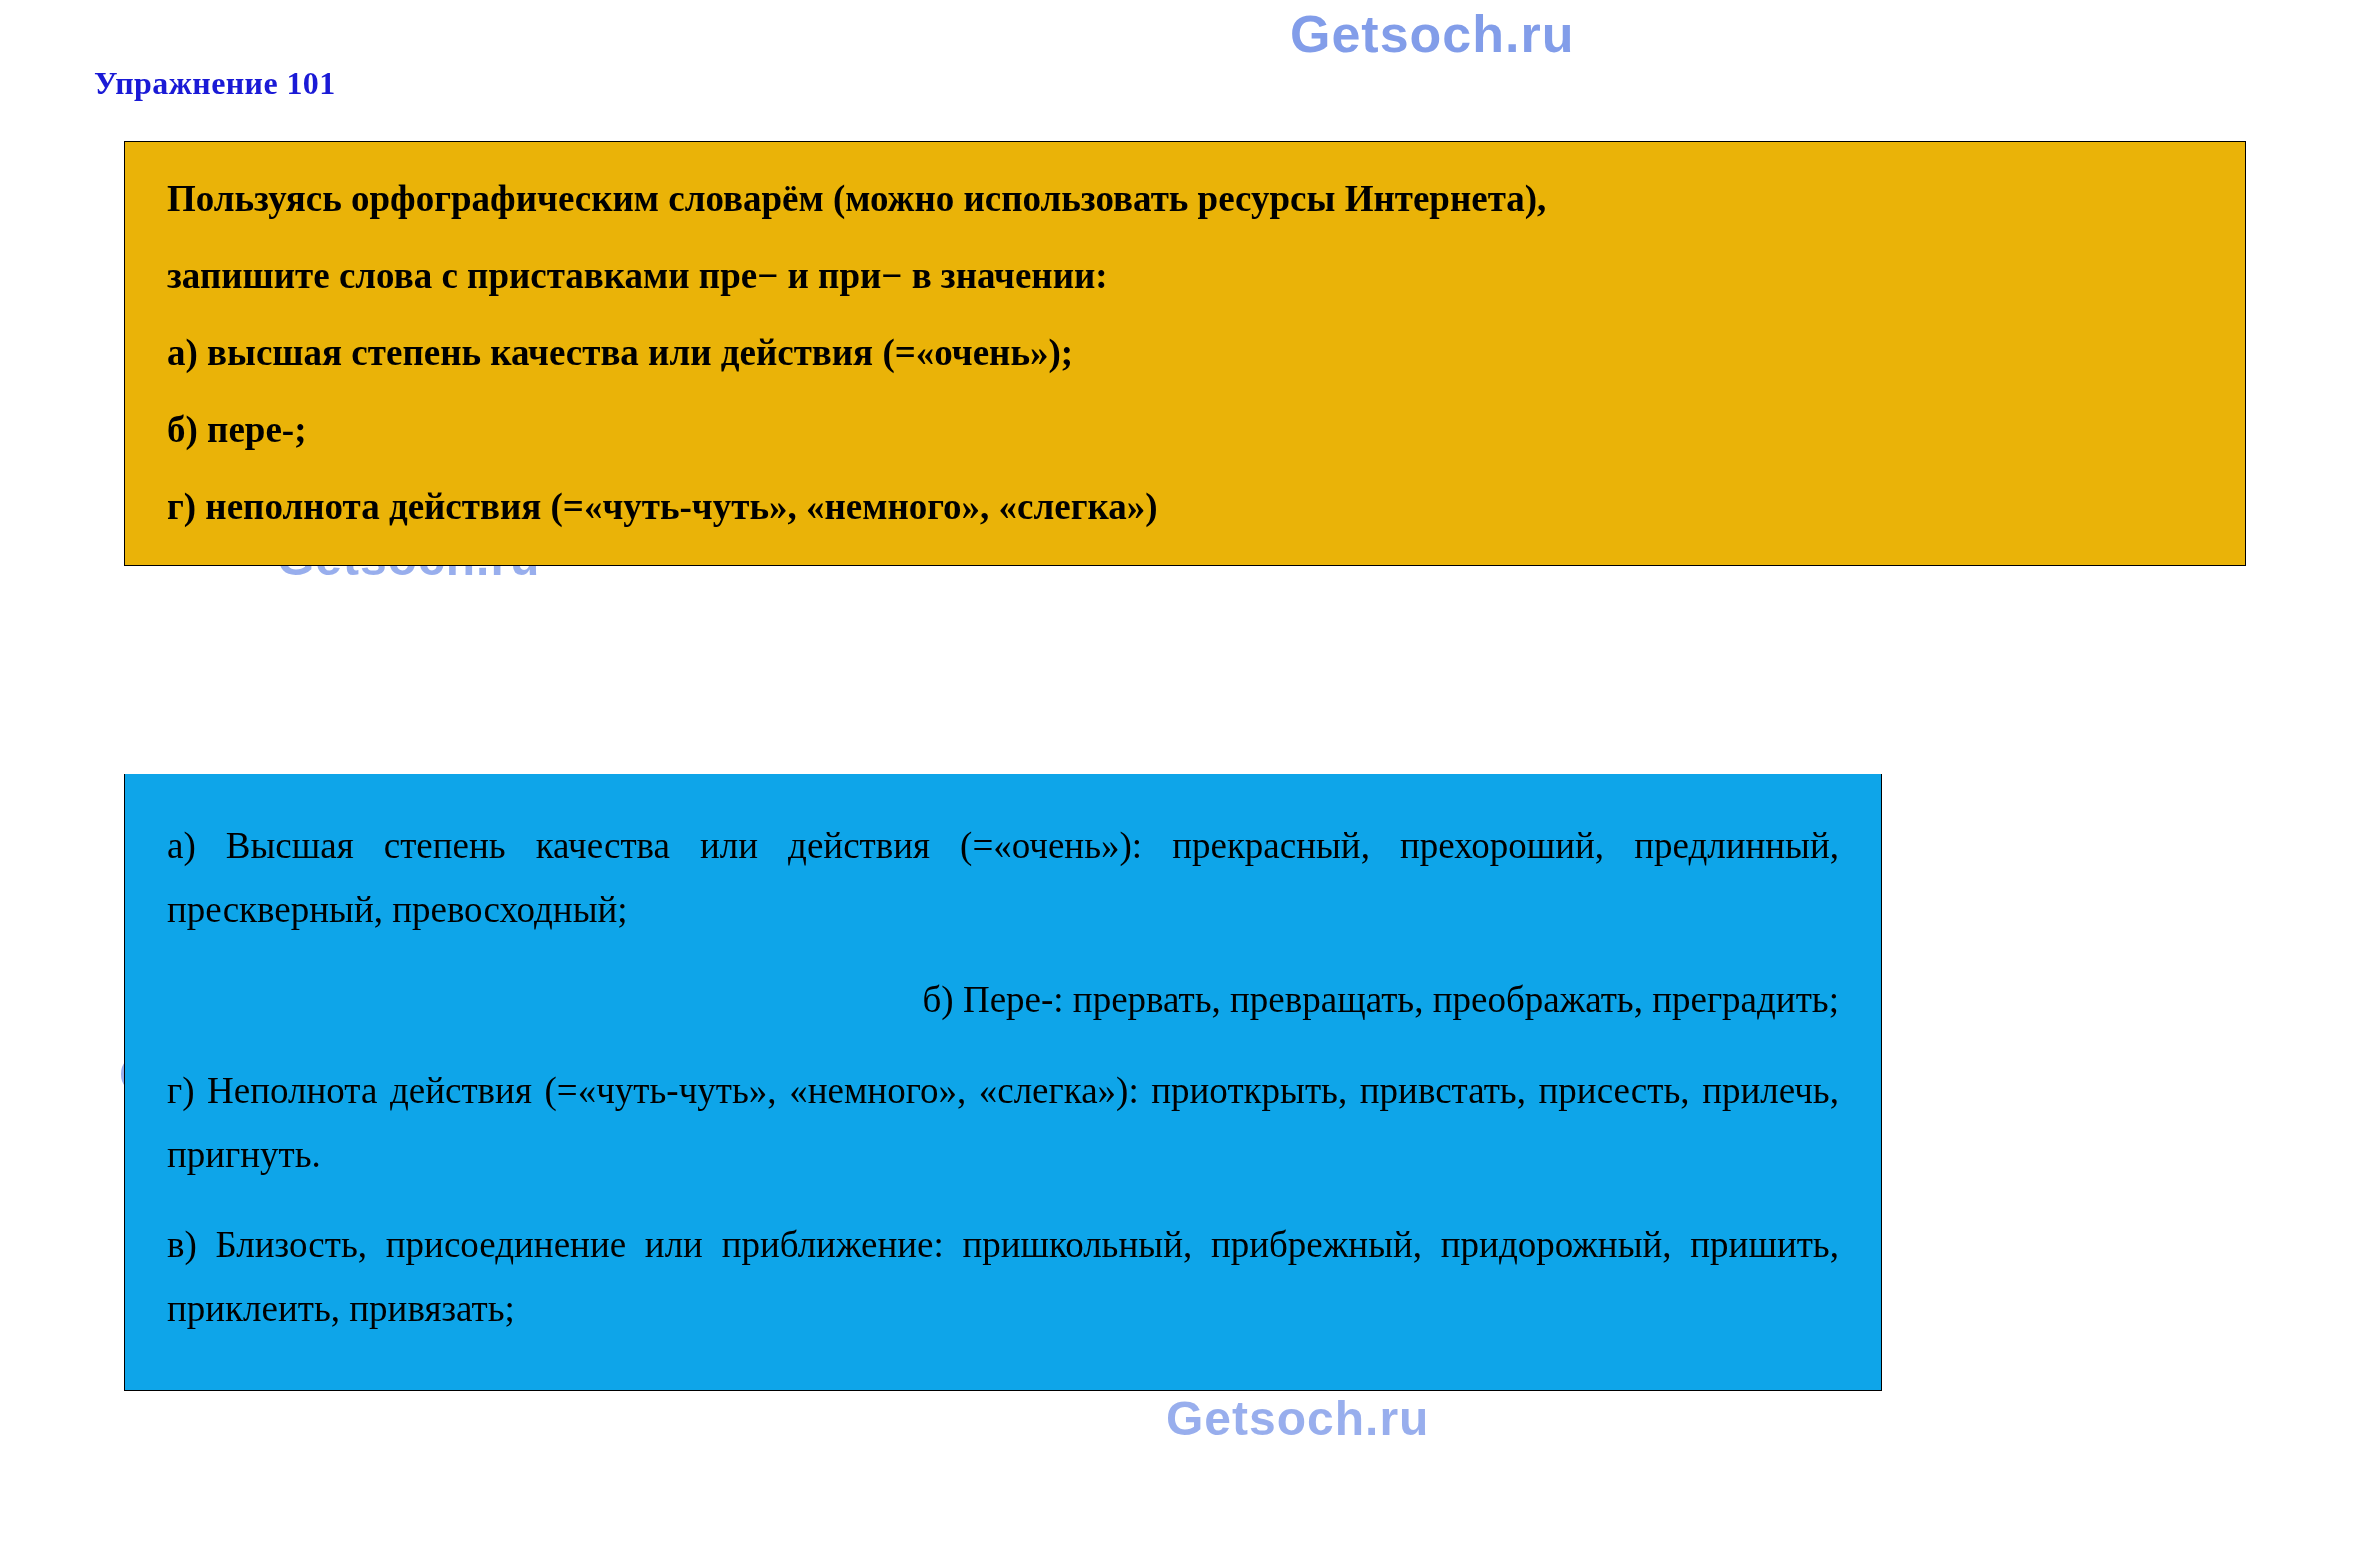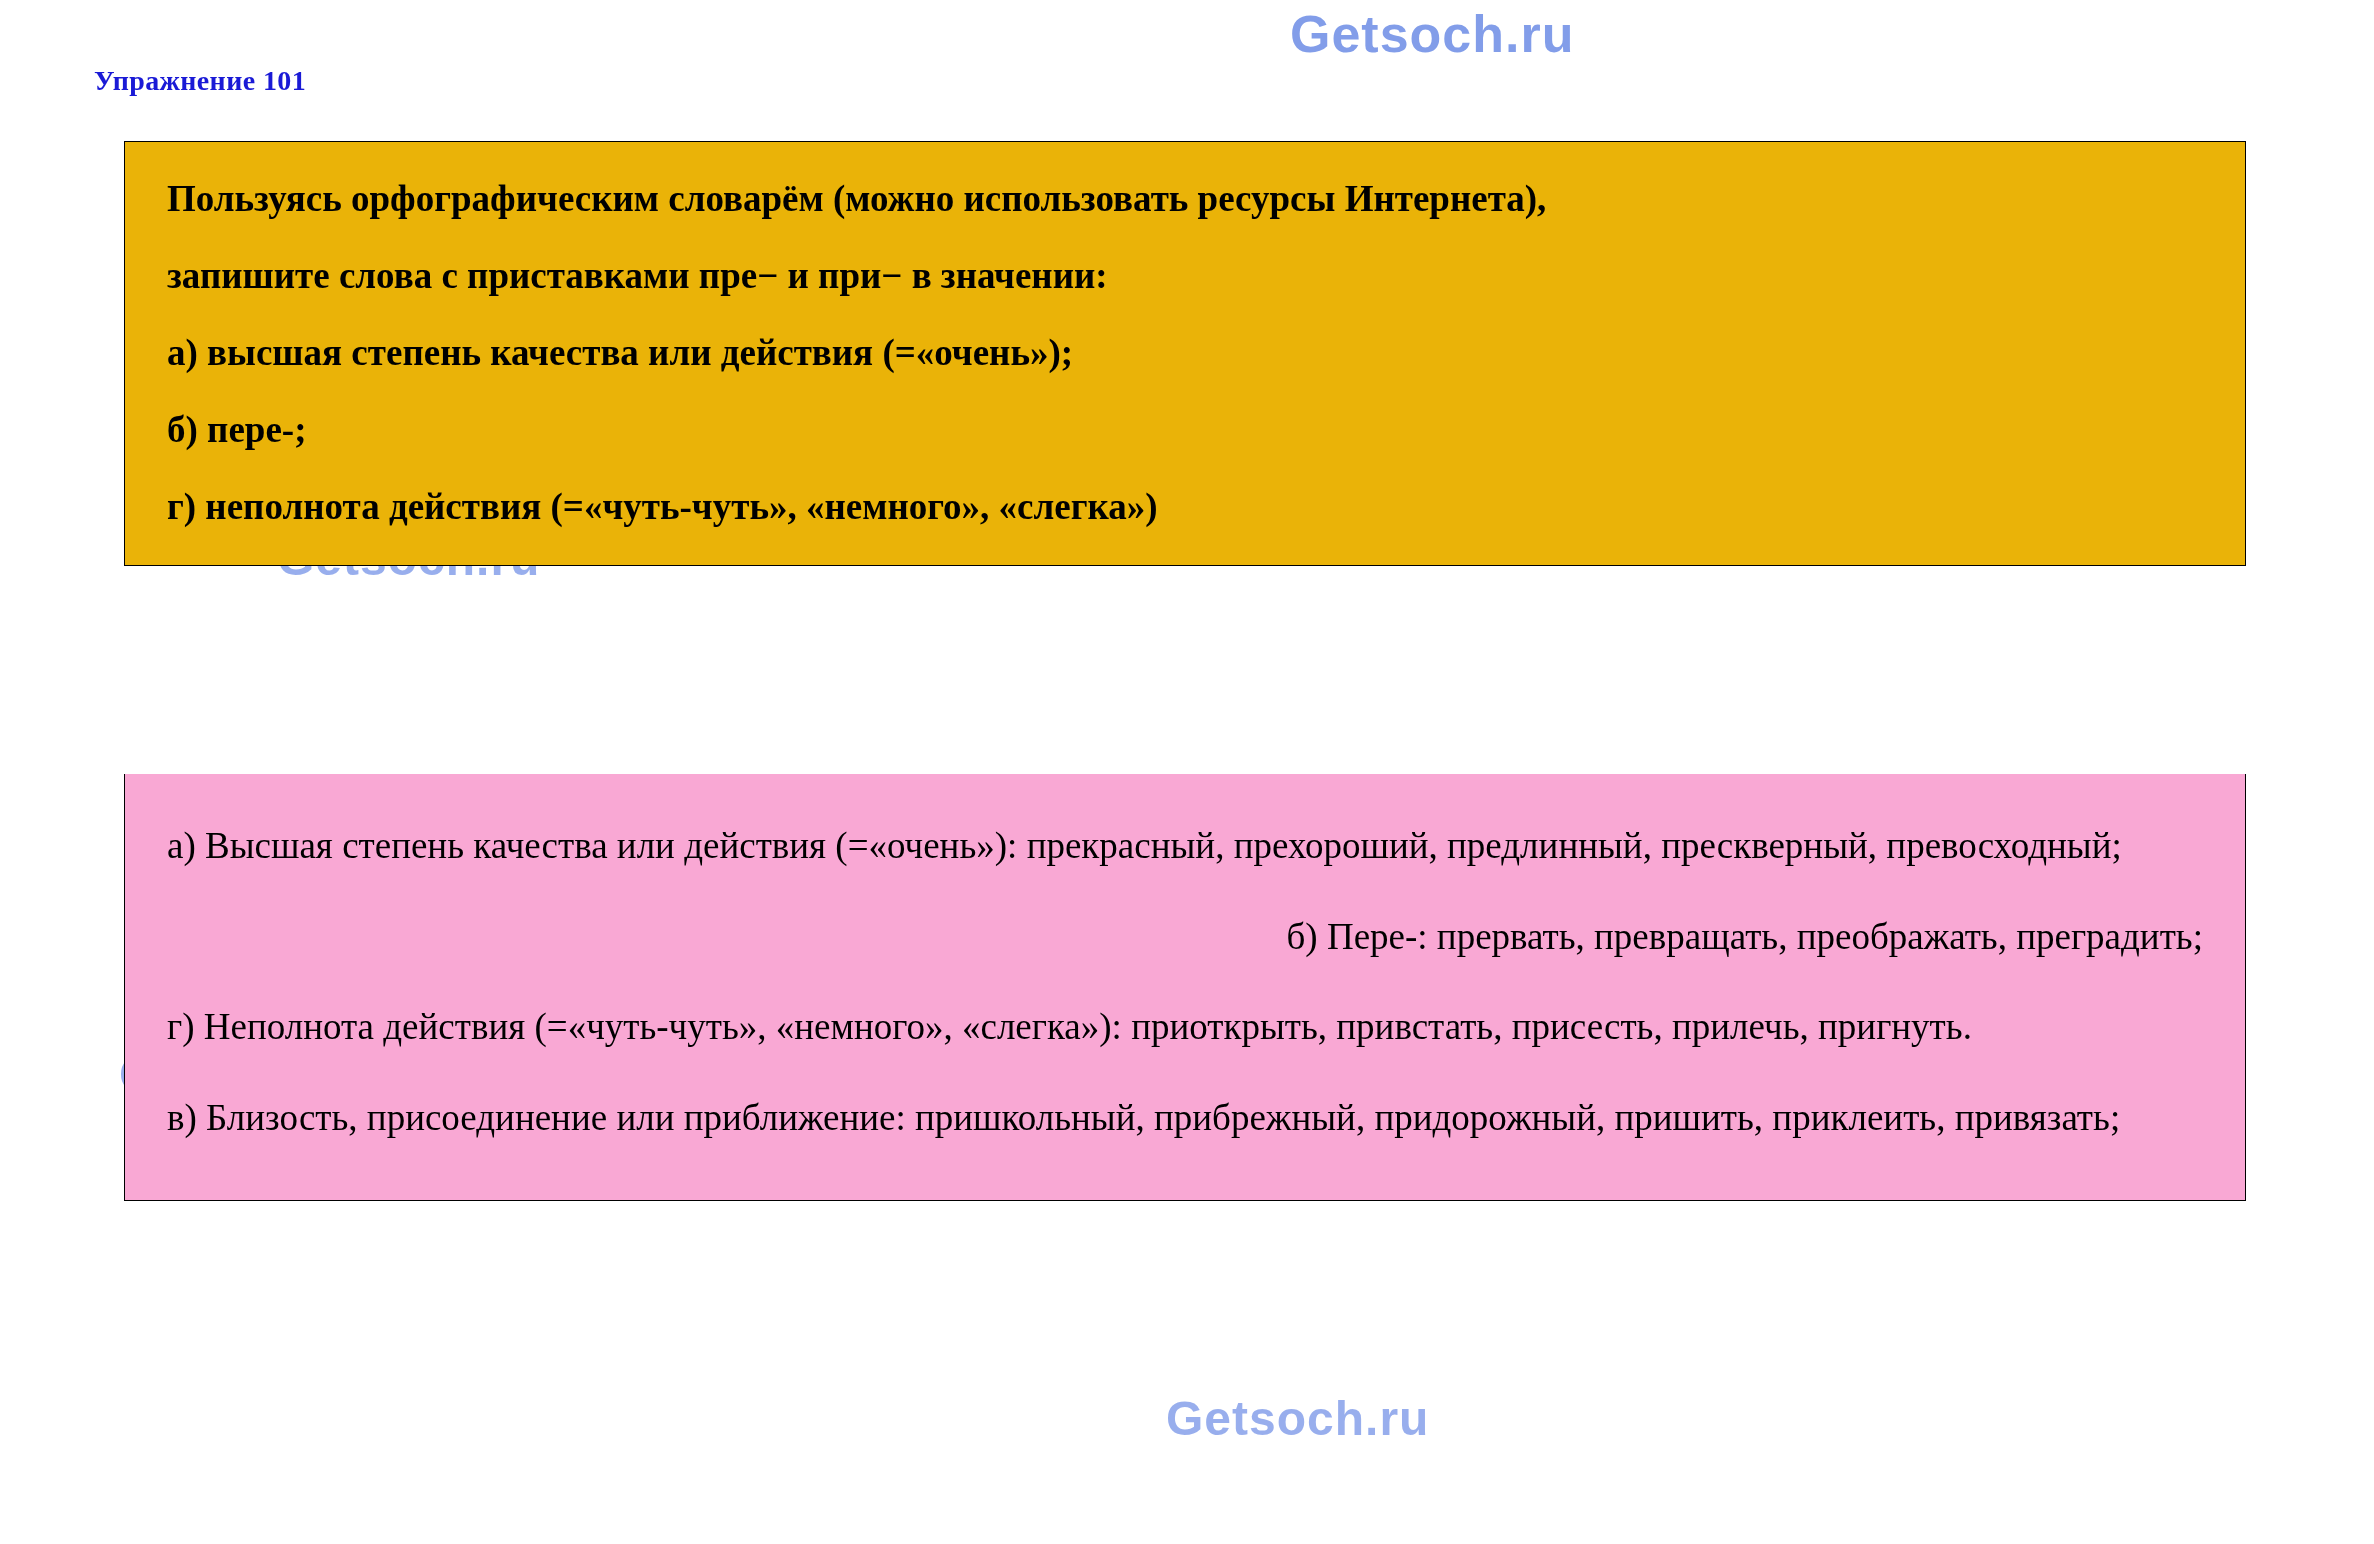--- a/index.html
+++ b/index.html
@@ -34,21 +34,21 @@
   .wm5 { top: 1047px; left: 119px; font-size: 48px; opacity: 0.45; }
   .wm6 { top: 1391px; left: 1166px; font-size: 48px; opacity: 0.45; }
 
   .exercise-title {
     position: absolute;
     top: 65px;
     left: 94px;
     color: #1a1ad6;
     font-family: "Liberation Serif", serif;
     font-weight: 700;
-    font-size: 28px;
+    font-size: 32px;
     letter-spacing: 0.4px;
   }
 
   .task-box {
     position: absolute;
     top: 141px;
     left: 124px;
     width: 2122px;
     box-sizing: border-box;
     background: #eab308;
@@ -63,23 +63,23 @@
     line-height: 1.0;
     margin-bottom: 40px;
     white-space: nowrap;
   }
   .task-line:last-child { margin-bottom: 7.6px; margin-top: 20px; }
 
   .answer-box {
     position: absolute;
     top: 774px;
     left: 124px;
-    width: 2122px;
+    width: 1758px;
     box-sizing: border-box;
-    background: #f9a8d4;
+    background: #0ea5e9;
     border: 1.9px solid #000000;
     border-top: none;
     padding: 40px 42px 50px 42px;
   }
   .answer-par {
     font-family: "Liberation Serif", serif;
     font-size: 37px;
     color: #000000;
     line-height: 1.72;
     text-align: justify;

